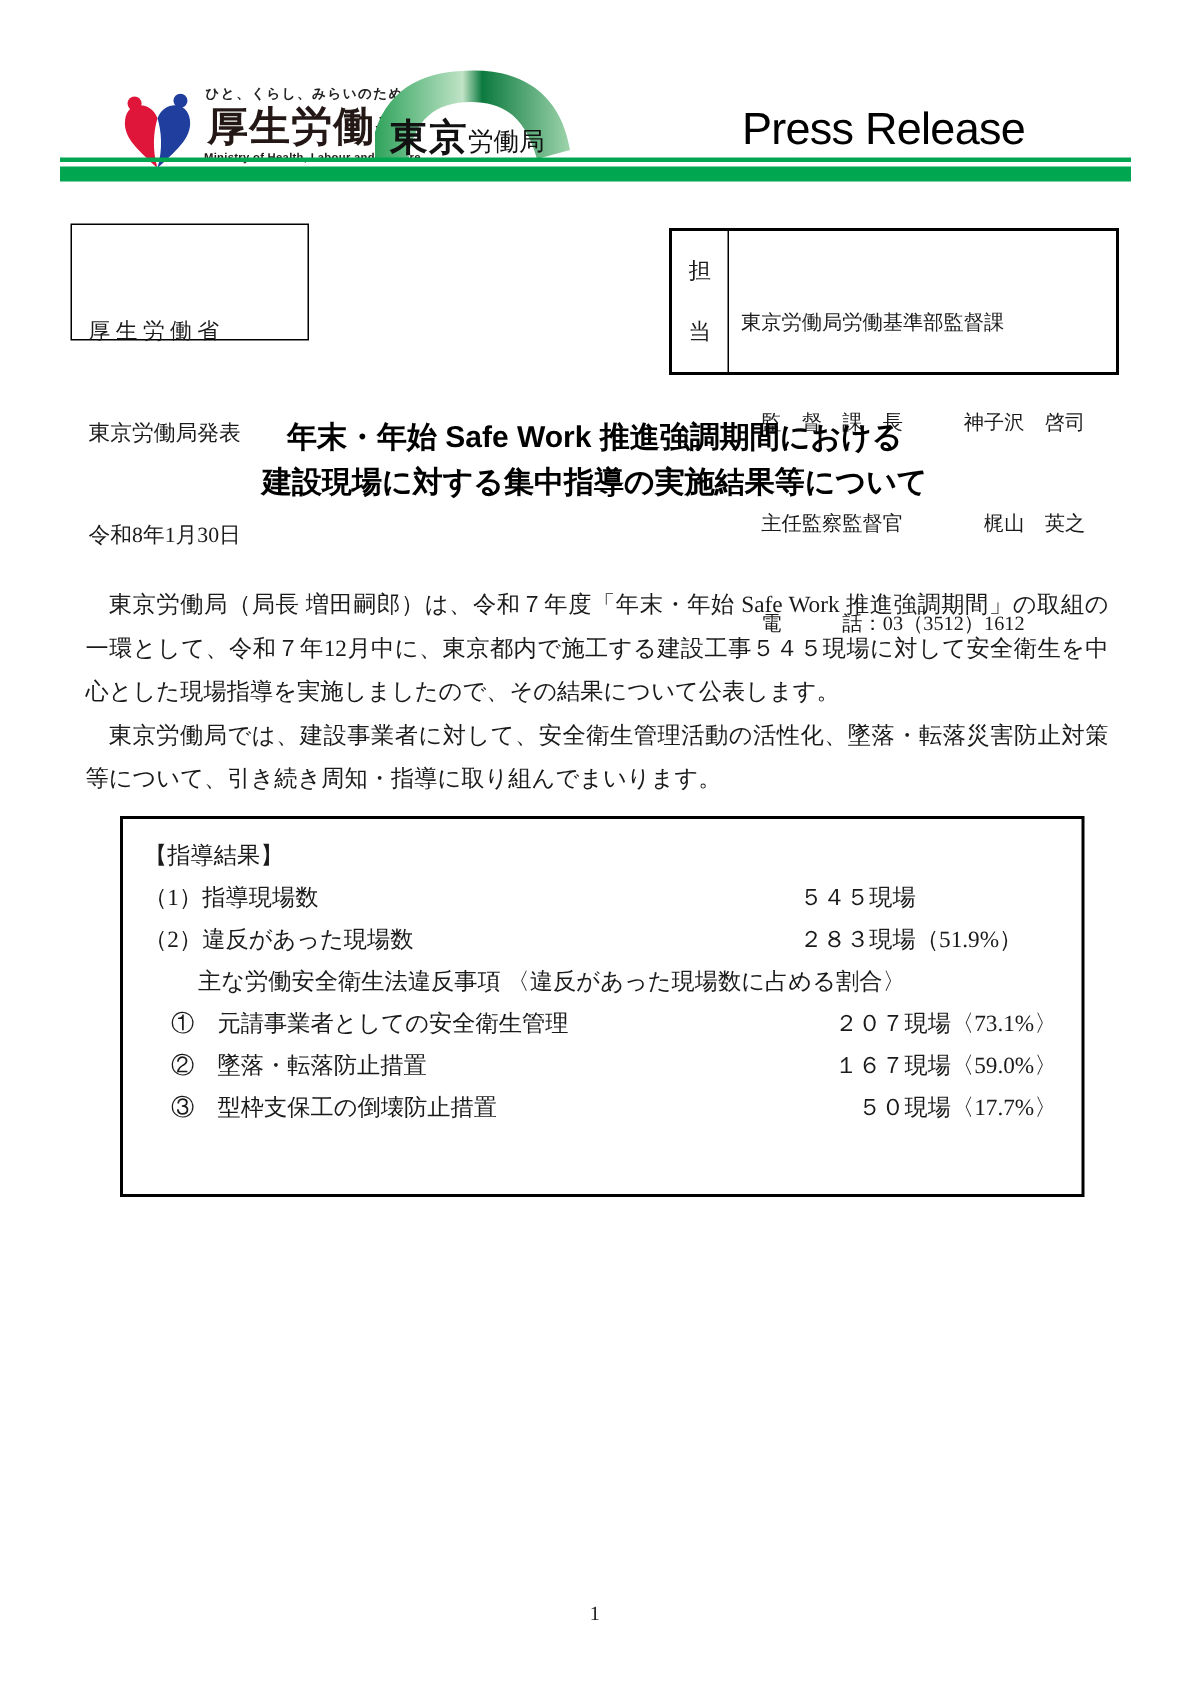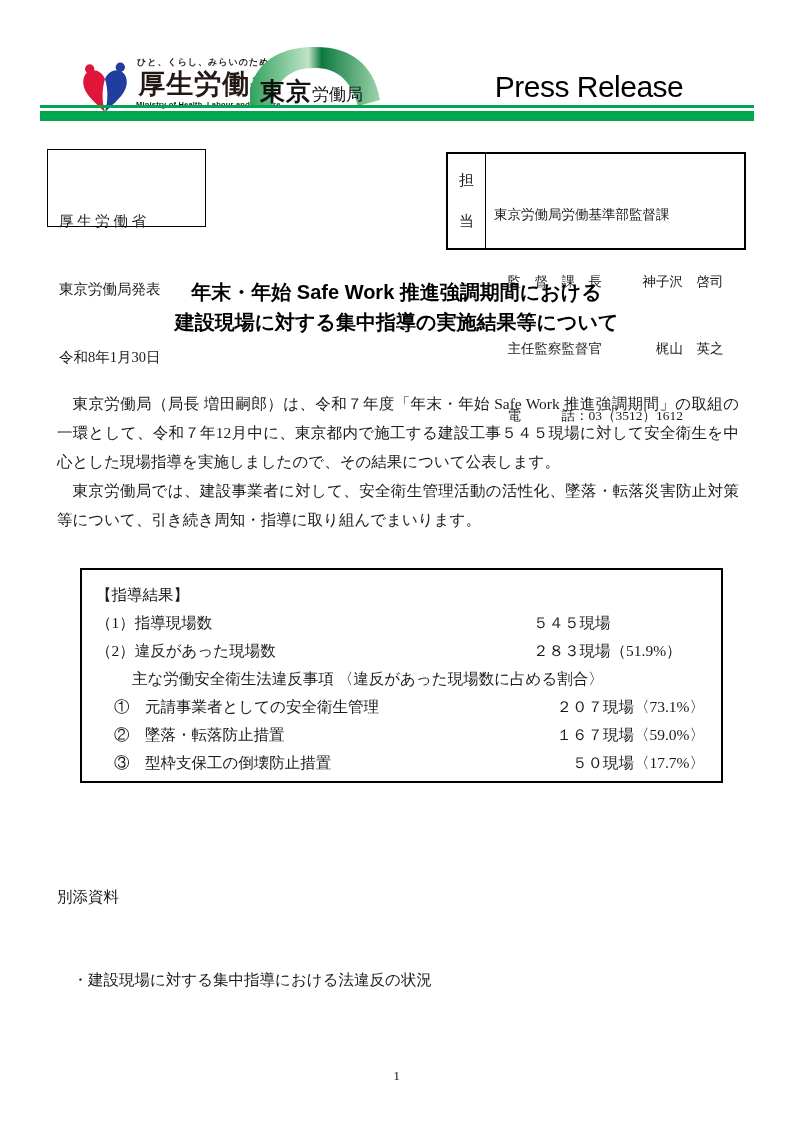--- a/index.html
+++ b/index.html
@@ -69,21 +69,21 @@
 
   
   .doc-body {
     position:absolute; left:57px; top:390px; width:682px;
     font-size:15.5px; line-height:1.87; text-align:justify;
   }
   .doc-body p { text-indent:1em; margin:0; }
 
   
   .results-box {
-    position:absolute; left:80px; top:568px; width:643px; height:215px;
+    position:absolute; left:80px; top:544px; width:643px; height:254px;
     border:2px solid #000;
     padding:11px 16px 0 14px;
     font-size:15.5px;
   }
   .rb-line { line-height:28px; display:flex; }
   .rb-heading { line-height:28px; }
   .rb-label { flex:1; }
   .rb-value { width:172px; }
   .rb-sub { line-height:28px; padding-left:36px; }
   .rb-vio .rb-label { padding-left:18px; }
@@ -193,20 +193,16 @@
       <span class="rb-label">②　墜落・転落防止措置</span>
       <span class="rb-value">１６７現場〈59.0%〉</span>
     </div>
 
     <div class="rb-line rb-vio">
       <span class="rb-label">③　型枠支保工の倒壊防止措置</span>
       <span class="rb-value">５０現場〈17.7%〉</span>
     </div>
   </div>
 
-  <div class="attachment">
-    <div>別添資料</div>
-    <div>　・建設現場に対する集中指導における法違反の状況</div>
-  </div>
 
   <div class="page-number">1</div>
 
 </div>
 
 </body></html>

